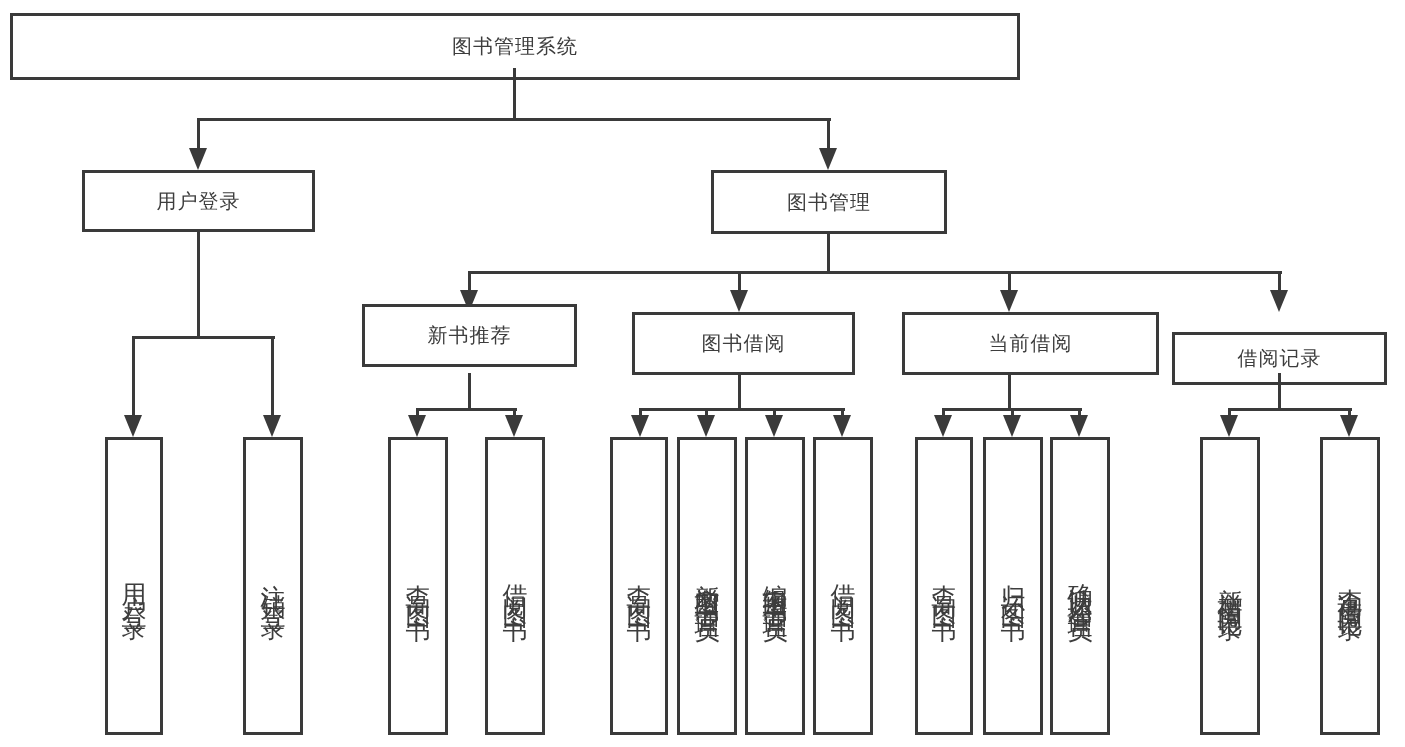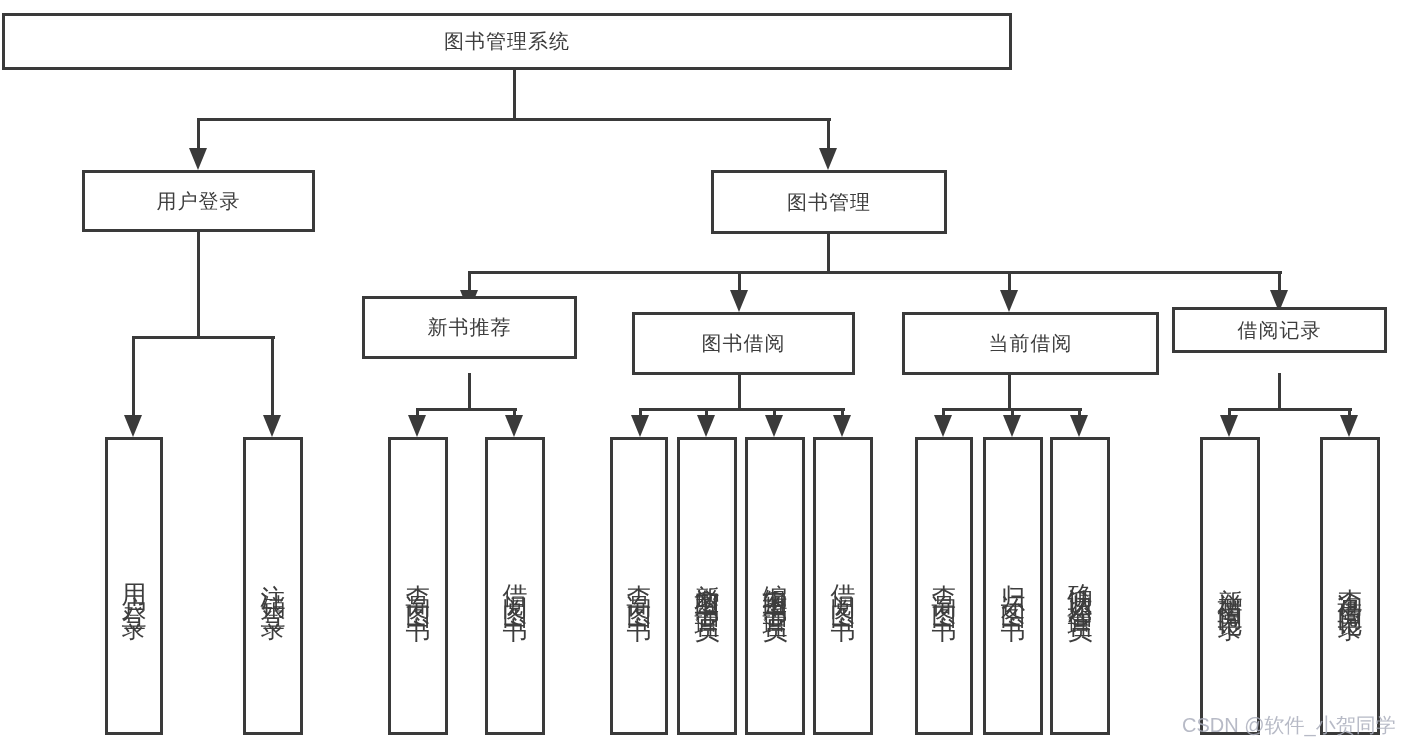--- a/index.html
+++ b/index.html
@@ -53,21 +53,21 @@
     color:rgba(170,174,188,0.85);
     white-space:nowrap;
     z-index:10;
   }
 </style>
 </head>
 <body>
 
 <div id="canvas">
 
-  <div class="box hbox" style="left:2px;top:13px;width:1010px;height:57px">
+  <div class="box hbox" style="left:10px;top:13px;width:1010px;height:67px">
     <span class="label">图书管理系统</span>
   </div>
 
   <div class="vl" style="left:513px;top:68px;height:52px"></div>
   <div class="hl" style="left:197px;top:118px;width:634px"></div>
   <div class="vl" style="left:197px;top:118px;height:34px"></div>
   <div class="ah" style="left:189px;top:148px"></div>
   <div class="vl" style="left:827px;top:118px;height:34px"></div>
   <div class="ah" style="left:819px;top:148px"></div>
 
@@ -89,30 +89,30 @@
   <div class="hl" style="left:468px;top:271px;width:814px"></div>
   <div class="vl" style="left:468px;top:271px;height:22px"></div>
   <div class="ah" style="left:460px;top:290px"></div>
   <div class="vl" style="left:738px;top:271px;height:22px"></div>
   <div class="ah" style="left:730px;top:290px"></div>
   <div class="vl" style="left:1008px;top:271px;height:22px"></div>
   <div class="ah" style="left:1000px;top:290px"></div>
   <div class="vl" style="left:1278px;top:271px;height:22px"></div>
   <div class="ah" style="left:1270px;top:290px"></div>
 
-  <div class="box hbox" style="left:362px;top:296px;width:215px;height:63px">
+  <div class="box hbox" style="left:362px;top:304px;width:215px;height:63px">
     <span class="label">新书推荐</span>
   </div>
   <div class="box hbox" style="left:632px;top:312px;width:223px;height:63px">
     <span class="label">图书借阅</span>
   </div>
   <div class="box hbox" style="left:902px;top:312px;width:257px;height:63px">
     <span class="label">当前借阅</span>
   </div>
-  <div class="box hbox" style="left:1172px;top:307px;width:215px;height:46px">
+  <div class="box hbox" style="left:1172px;top:332px;width:215px;height:53px">
     <span class="label">借阅记录</span>
   </div>
 
   <div class="vl" style="left:468px;top:373px;height:38px"></div>
   <div class="hl" style="left:416px;top:408px;width:101px"></div>
   <div class="vl" style="left:416px;top:408px;height:12px"></div>
   <div class="ah" style="left:408px;top:415px"></div>
   <div class="vl" style="left:513px;top:408px;height:12px"></div>
   <div class="ah" style="left:505px;top:415px"></div>
 
@@ -180,15 +180,14 @@
     <span class="label">确认归还（管理员）</span>
   </div>
 
   <div class="box vbox ls-m" style="left:1200px;top:437px;width:60px;height:298px">
     <span class="label">新增借阅记录</span>
   </div>
   <div class="box vbox ls-m" style="left:1320px;top:437px;width:60px;height:298px">
     <span class="label">查询借阅记录</span>
   </div>
 
-  <div class="watermark">CSDN @软件_小贺同学</div>
 
 </div>
 
 </body></html>

